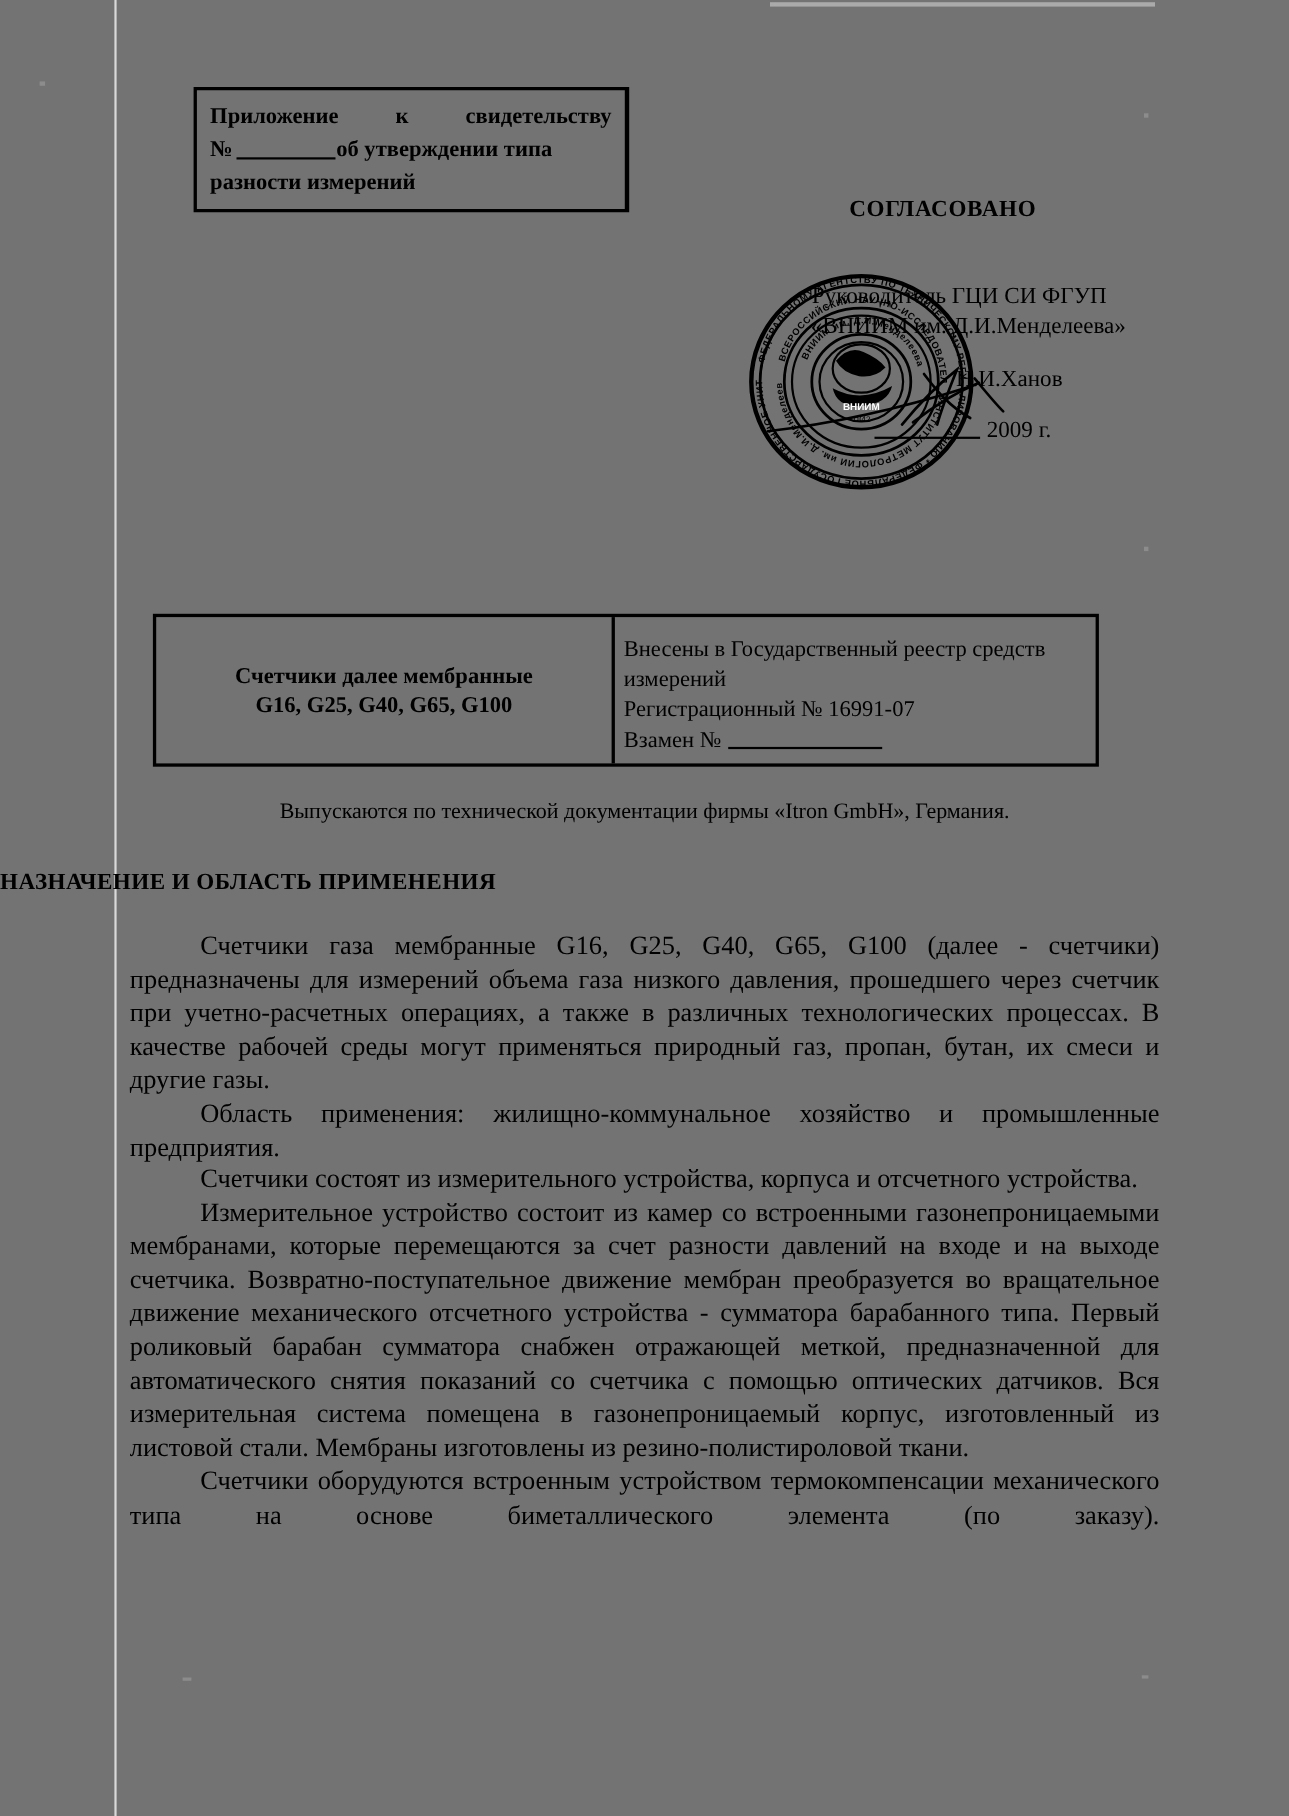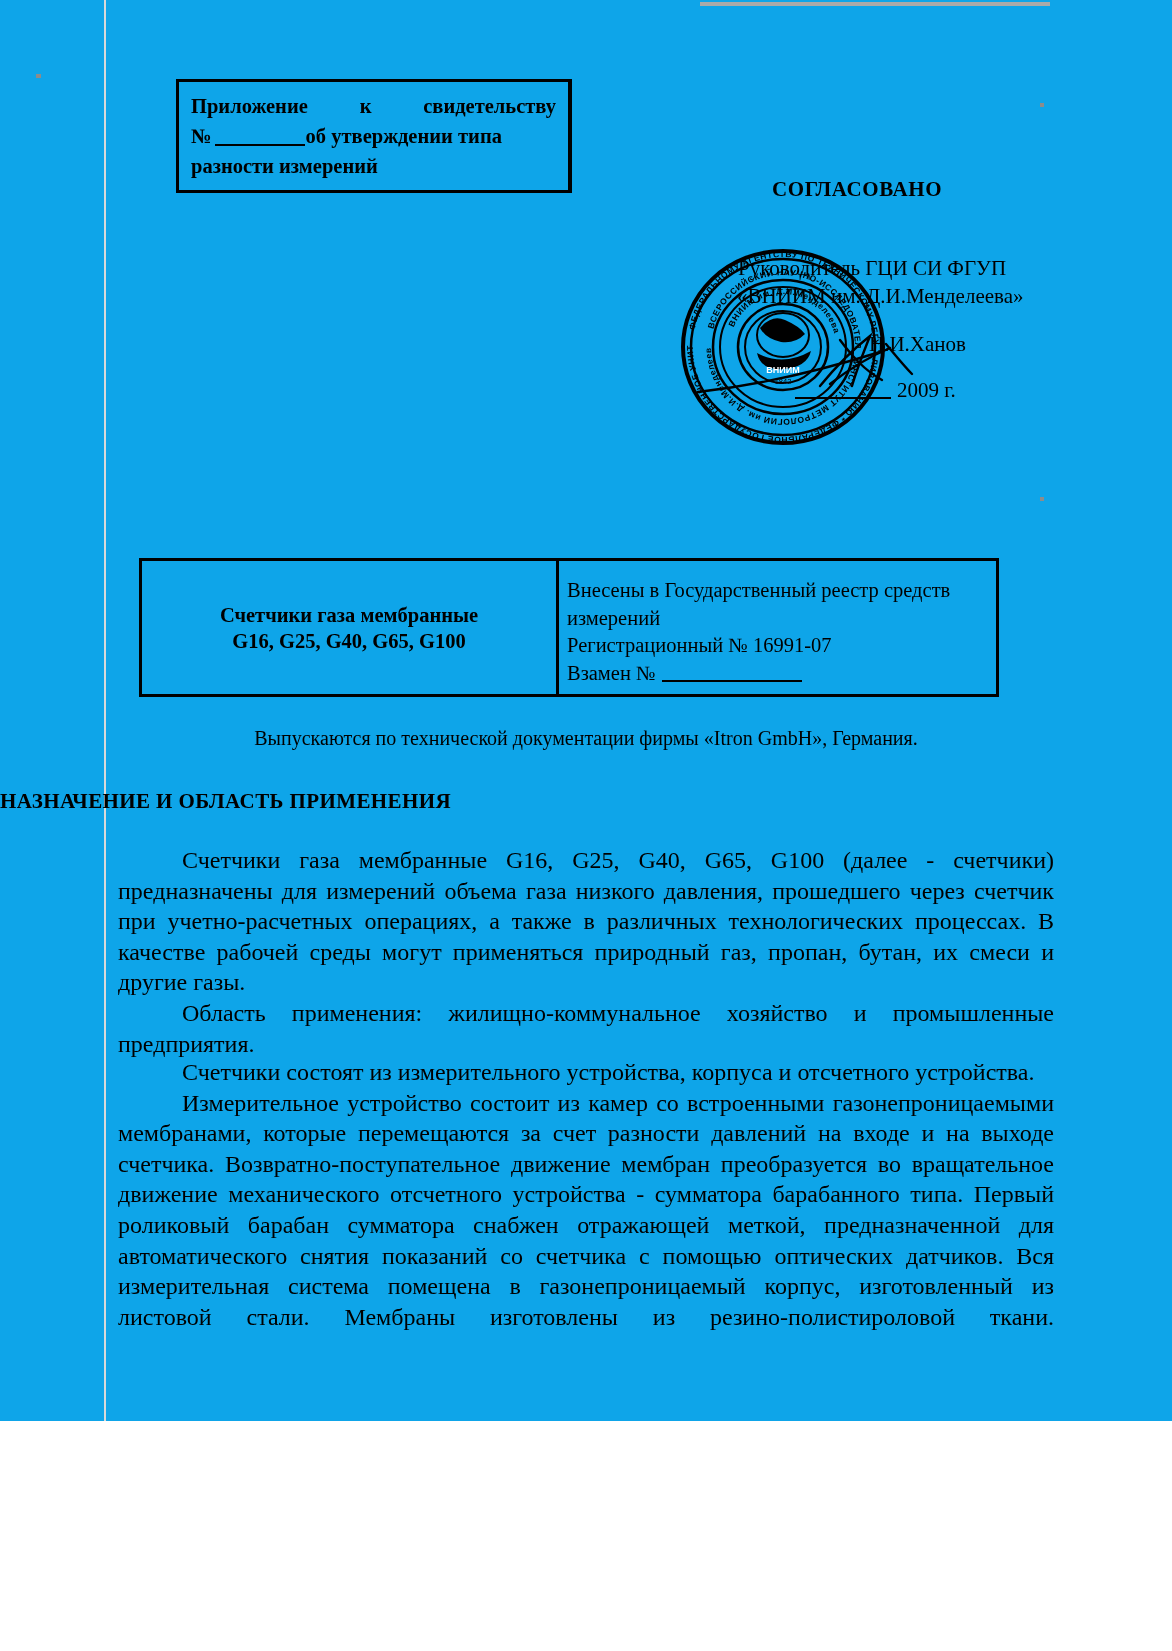--- a/index.html
+++ b/index.html
@@ -7,22 +7,22 @@
     padding: 0;
     background: #ffffff;
   }
   body {
     font-family: "Liberation Serif", "DejaVu Serif", serif;
     color: #000000;
   }
   .page {
     position: relative;
     width: 1172px;
-    height: 1421px;
-    background: #0ea5e9;
+    height: 1651px;
+    background: #737373;
     overflow: hidden;
   }
 
   
   .speck {
     position: absolute;
     background: #8c8c8c;
   }
   .edge-line {
     position: absolute;
@@ -273,21 +273,21 @@
       <path d="M 8,92 C 60,86 120,74 190,52"></path>
       <path d="M 130,86 C 148,64 162,50 180,36 C 172,56 166,72 162,86"></path>
       <path d="M 140,84 C 158,70 176,58 200,48"></path>
       <path d="M 150,40 C 162,56 174,70 192,80"></path>
       <path d="M 196,44 C 206,56 214,66 222,74"></path>
     </g>
   </svg>
 
   <div class="reg-table">
     <div class="reg-left">
-      <div>Счетчики газа мембранные</div>
+      <div>Счетчики далее мембранные</div>
       <div>G16, G25, G40, G65, G100</div>
     </div>
     <div class="reg-right">
       <div>Внесены в Государственный реестр средств</div>
       <div>измерений</div>
       <div>Регистрационный № 16991-07</div>
       <div>
         <span>Взамен №</span><span class="reg-rule"></span>
       </div>
     </div>
@@ -297,15 +297,16 @@
 
   <div class="section-heading heading-purpose">НАЗНАЧЕНИЕ И ОБЛАСТЬ ПРИМЕНЕНИЯ</div>
   <div class="para-block block-purpose">
     <p class="para">Счетчики газа мембранные G16, G25, G40, G65, G100 (далее - счетчики) предназначены для измерений объема газа низкого давления, прошедшего через счетчик при учетно-расчетных операциях, а также в различных технологических процессах. В качестве рабочей среды могут применяться природный газ, пропан, бутан, их смеси и другие газы.</p>
     <p class="para">Область применения: жилищно-коммунальное хозяйство и промышленные предприятия.</p>
   </div>
 
   <div class="para-block block-description">
     <p class="para">Счетчики состоят из измерительного устройства, корпуса и отсчетного устройства.</p>
     <p class="para">Измерительное устройство состоит из камер со встроенными газонепроницаемыми мембранами, которые перемещаются за счет разности давлений на входе и на выходе счетчика. Возвратно-поступательное движение мембран преобразуется во вращательное движение механического отсчетного устройства - сумматора барабанного типа. Первый роликовый барабан сумматора снабжен отражающей меткой, предназначенной для автоматического снятия показаний со счетчика с помощью оптических датчиков. Вся измерительная система помещена в газонепроницаемый корпус, изготовленный из листовой стали. Мембраны изготовлены из резино-полистироловой ткани.</p>
+    <p class="para">Счетчики  оборудуются встроенным устройством термокомпенсации механического типа на основе биметаллического элемента  (по заказу).</p>
   </div>
 
 </div>
 
 </body></html>

